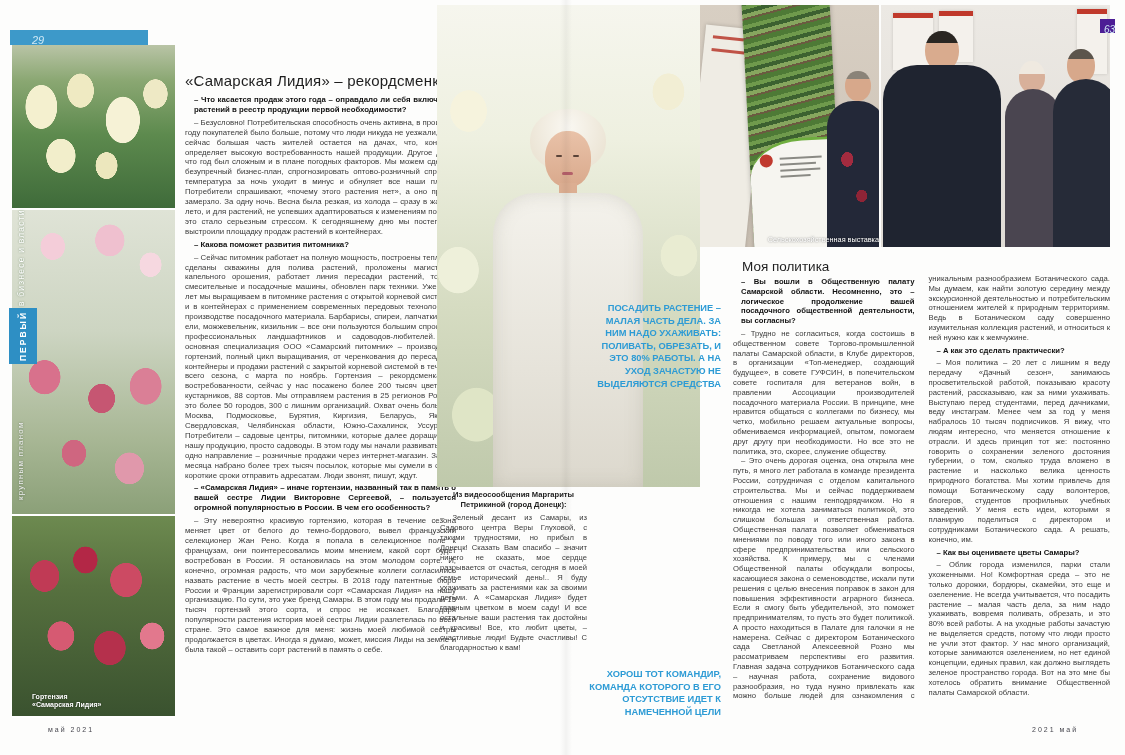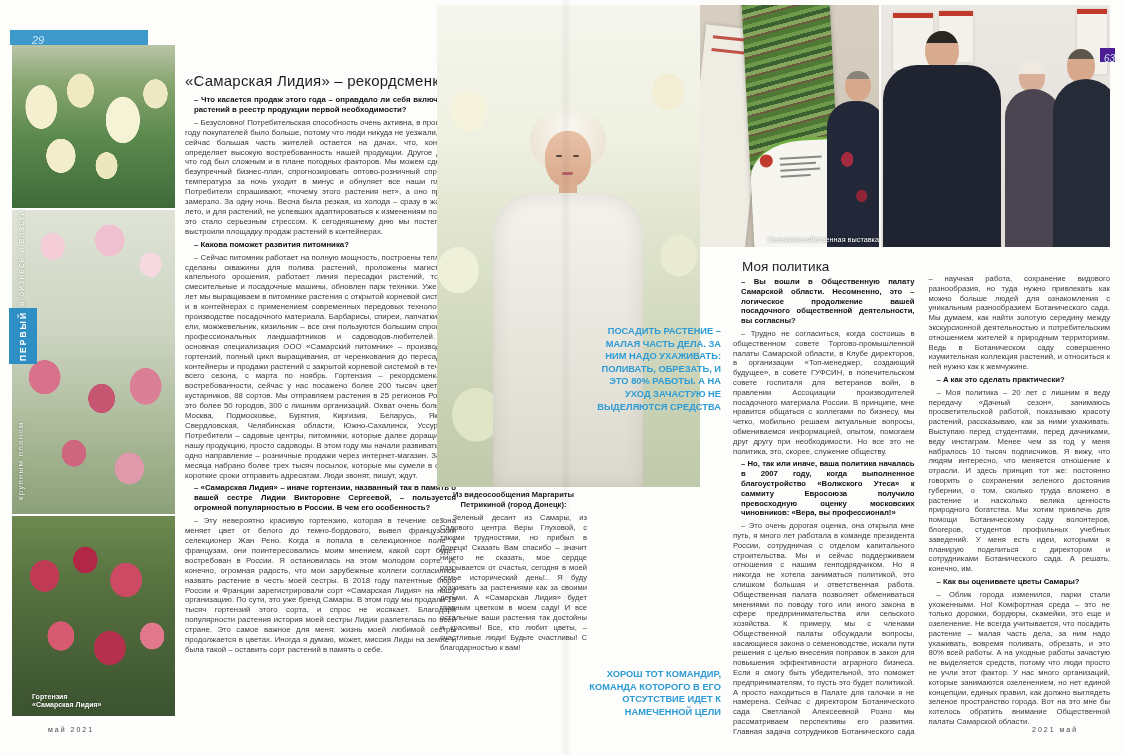--- a/index.html
+++ b/index.html
@@ -46,21 +46,21 @@
   .spine-logo{position:absolute;left:9px;top:308px;width:28px;height:56px;background:#2e8fc4;
     z-index:5;display:flex;align-items:center;justify-content:center;}
   .spine-logo span{writing-mode:vertical-rl;transform:rotate(180deg);color:#fff;
     font-size:8.5px;font-weight:bold;letter-spacing:2px;}
   .spine-rubric{position:absolute;left:16px;top:370px;height:130px;writing-mode:vertical-rl;
     transform:rotate(180deg);color:#f2f2f2;font-size:8px;letter-spacing:1.2px;z-index:5;
     text-shadow:0 0 2px rgba(40,60,40,.6);}
   
   .badge-left{position:absolute;left:10px;top:30px;width:138px;height:15px;background:#3d99c9;z-index:6;}
   .badge-left span{font-style:italic;color:#cfe9f6;font-size:11px;line-height:15px;padding-left:22px;}
-  .badge-right{position:absolute;left:1100px;top:48px;width:15px;height:14px;background:#4c1d95;z-index:6;}
+  .badge-right{position:absolute;left:1100px;top:19px;width:15px;height:14px;background:#4c1d95;z-index:6;}
   .badge-right span{font-style:italic;color:#cfe9f6;font-size:10px;line-height:14px;padding-left:4px;}
   
   .col-left{position:absolute;left:185px;top:72px;width:271px;}
   .headline{font-size:15px;font-weight:400;color:#1e1e1e;margin:0 0 6px 0;letter-spacing:.2px;}
   .article p{margin:0;font-size:7.8px;line-height:9.9px;text-align:justify;color:#3a3a3a;}
   .article p.q{font-weight:bold;color:#111;margin:3px 0 3px 9px;text-indent:0;}
   .article p.a{text-indent:9px;}
   
   .photo-center{position:absolute;left:437px;top:5px;width:263px;height:482px;overflow:hidden;
     background:
@@ -81,21 +81,21 @@
   .w-body{position:absolute;left:56px;top:188px;width:150px;height:294px;border-radius:42px 42px 0 0;
     background:linear-gradient(180deg,#f4f2ec 0%,#e6e3da 60%,#dcd8cd 100%);
     box-shadow:inset 0 0 18px rgba(140,140,120,.25);}
   
   .caption-block{position:absolute;left:440px;top:490px;width:147px;}
   .caption-lead{font-weight:bold;color:#222;font-size:7.6px;line-height:9.6px;margin-bottom:4px;text-align:center;}
   .caption-text{font-size:7.6px;line-height:10px;text-align:justify;color:#3a3a3a;}
   
   .pq{position:absolute;left:588px;width:133px;text-align:right;color:#2d9bd5;font-weight:bold;
     font-size:9.3px;line-height:12.6px;text-transform:uppercase;}
-  .pq1{top:325px;} .pq2{top:668px;}
+  .pq1{top:302px;} .pq2{top:668px;}
   
   .photo-ex1{position:absolute;left:700px;top:5px;width:179px;height:242px;overflow:hidden;
     background:linear-gradient(180deg,#d8cfc3 0%,#cbc1b4 100%);}
   .ex1-board{position:absolute;left:-6px;top:22px;width:62px;height:230px;background:#efece4;
     transform:rotate(6deg);box-shadow:0 0 4px rgba(0,0,0,.2);}
   .ex1-board i{display:block;height:3px;margin:10px 8px 0 8px;background:#c05347;}
   .ex1-banner{position:absolute;left:48px;top:-6px;width:88px;height:254px;transform:rotate(-3deg);
     box-shadow:0 0 5px rgba(0,0,0,.25);
     background:repeating-linear-gradient(168deg,#4e7a36 0 5px,#6f9a4c 5px 9px,#3c6130 9px 13px,#86a65e 13px 17px,#6b5a40 17px 19px);}
   .ex1-banner .bottom{position:absolute;left:0;bottom:0;width:100%;height:44%;
@@ -211,21 +211,20 @@
     <div class="ex2-f" style="left:124px;top:84px;width:56px;height:158px;background:#4a4550;"></div>
     <div class="ex2-head" style="left:186px;top:44px;width:28px;height:34px;background:linear-gradient(#5c554c 0 30%,#d7a88b 30%);"></div>
     <div class="ex2-f" style="left:172px;top:74px;width:66px;height:168px;background:#262b38;"></div>
   </div>
   <div class="caption-ex">Сельскохозяйственная выставка</div>
 
   <h2 class="section-heading">Моя политика</h2>
   <div class="col-right article">
       <p class="q">– Вы вошли в Общественную палату Самарской области. Несомненно, это – логическое продолжение вашей посадочного общественной деятельности, вы согласны?</p>
       <p class="a">– Трудно не согласиться, когда состоишь в общественном совете Торгово-промышленной палаты Самарской области, в Клубе директоров, в организации «Топ-менеджер, создающий будущее», в совете ГУФСИН, в попечительском совете госпиталя для ветеранов войн, в правлении Ассоциации производителей посадочного материала России. В принципе, мне нравится общаться с коллегами по бизнесу, мы четко, мобильно решаем актуальные вопросы, обмениваемся информацией, опытом, помогаем друг другу при необходимости. Но все это не политика, это, скорее, служение обществу.</p>
-      <p class="q">– Но, так или иначе, ваша политика началась в 2007 году, когда выполненное благоустройство «Волжского Утеса» к саммиту Евросоюза получило превосходную оценку московских чиновников: «Вера, вы профессионал!»</p>
       <p class="a">– Это очень дорогая оценка, она открыла мне путь, я много лет работала в команде президента России, сотрудничая с отделом капитального строительства. Мы и сейчас поддерживаем отношения с нашим генподрядчиком. Но я никогда не хотела заниматься политикой, это слишком большая и ответственная работа. Общественная палата позволяет обмениваться мнениями по поводу того или иного закона в сфере предпринимательства или сельского хозяйства. К примеру, мы с членами Общественной палаты обсуждали вопросы, касающиеся закона о семеноводстве, искали пути решения с целью внесения поправок в закон для повышения эффективности аграрного бизнеса. Если я смогу быть убедительной, это поможет предпринимателям, то пусть это будет политикой. А просто находиться в Палате для галочки я не намерена. Сейчас с директором Ботанического сада Светланой Алексеевной Розно мы рассматриваем перспективы его развития. Главная задача сотрудников Ботанического сада – научная работа, сохранение видового разнообразия, но туда нужно привлекать как можно больше людей для ознакомления с уникальным разнообразием Ботанического сада. Мы думаем, как найти золотую середину между экскурсионной деятельностью и потребительским отношением жителей к природным территориям. Ведь в Ботаническом саду совершенно изумительная коллекция растений, и относиться к ней нужно как к жемчужине.</p>
       <p class="q">– А как это сделать практически?</p>
       <p class="a">– Моя политика – 20 лет с лишним я веду передачу «Дачный сезон», занимаюсь просветительской работой, показываю красоту растений, рассказываю, как за ними ухаживать. Выступаю перед студентами, перед дачниками, веду инстаграм. Менее чем за год у меня набралось 10 тысяч подписчиков. Я вижу, что людям интересно, что меняется отношение к отрасли. И здесь принцип тот же: постоянно говорить о сохранении зеленого достояния губернии, о том, сколько труда вложено в растение и насколько велика ценность природного богатства. Мы хотим привлечь для помощи Ботаническому саду волонтеров, блогеров, студентов профильных учебных заведений. У меня есть идеи, которыми я планирую поделиться с директором и сотрудниками Ботанического сада. А решать, конечно, им.</p>
       <p class="q">– Как вы оцениваете цветы Самары?</p>
       <p class="a">– Облик города изменился, парки стали ухоженными. Но! Комфортная среда – это не только дорожки, бордюры, скамейки, это еще и озеленение. Не всегда учитывается, что посадить растение – малая часть дела, за ним надо ухаживать, вовремя поливать, обрезать, и это 80% всей работы. А на уходные работы зачастую не выделяется средств, потому что люди просто не учли этот фактор. У нас много организаций, которые занимаются озеленением, но нет единой концепции, единых правил, как должно выглядеть зеленое пространство города. Вот на это мне бы хотелось обратить внимание Общественной палаты Самарской области.</p>
     </div>
 
   <div class="fold"></div>
 
   <div class="footer footer-left">май 2021</div>

